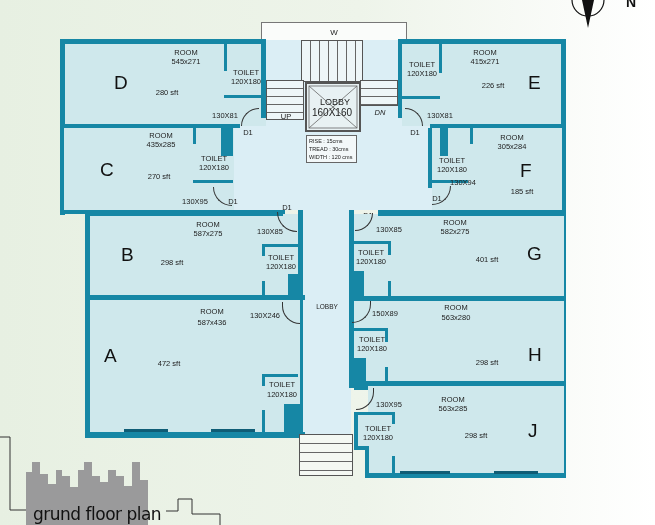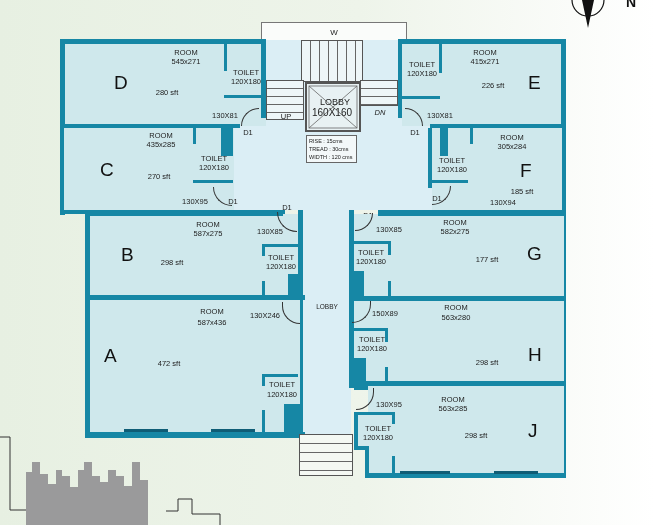--- a/index.html
+++ b/index.html
@@ -111,21 +111,21 @@
   <div class="wall" style="left:428px;top:128px;width:4px;height:60px;"></div>
   <div class="wall" style="left:428px;top:180px;width:40px;height:3px;"></div>
   <div class="wall" style="left:470px;top:128px;width:3px;height:16px;"></div>
   <div class="wall" style="left:440px;top:128px;width:8px;height:28px;"></div>
   <div class="t" style="left:496px;top:133px;width:32px;">ROOM</div>
   <div class="t" style="left:492px;top:142px;width:40px;">305x284</div>
   <div class="letter" style="left:520px;top:160px;">F</div>
   <div class="t" style="left:505px;top:187px;width:34px;">185 sft</div>
   <div class="t" style="left:436px;top:156px;width:32px;">TOILET</div>
   <div class="t" style="left:434px;top:165px;width:36px;">120X180</div>
-  <div class="t" style="left:448px;top:198px;width:30px;margin-left:40px;">130X94</div>
+  <div class="t" style="left:448px;top:178px;width:30px;">130X94</div>
   <div class="door" style="left:432px;top:186px;width:19px;height:19px;border-radius:0 0 19px 0;border-left:none;border-top:none;"></div>
   <div class="t" style="left:431px;top:194px;width:12px;">D1</div>
 
   <div class="t" style="left:281px;top:203px;width:12px;">D1</div>
   <div class="t" style="left:362px;top:211px;width:12px;">D1</div>
 
   <div class="room" style="left:88px;top:214px;width:214px;height:84px;"></div>
   <div class="wall" style="left:85px;top:212px;width:5px;height:226px;"></div>
   <div class="wall" style="left:85px;top:212px;width:198px;height:4px;"></div>
   <div class="wall" style="left:85px;top:295px;width:220px;height:5px;"></div>
@@ -147,21 +147,21 @@
   <div class="wall" style="left:349px;top:210px;width:5px;height:178px;"></div>
   <div class="wall" style="left:378px;top:212px;width:186px;height:4px;"></div>
   <div class="wall" style="left:349px;top:296px;width:215px;height:5px;"></div>
   <div class="wall" style="left:352px;top:241px;width:38px;height:3px;"></div>
   <div class="wall" style="left:388px;top:241px;width:3px;height:14px;"></div>
   <div class="wall" style="left:388px;top:281px;width:3px;height:16px;"></div>
   <div class="wall" style="left:352px;top:271px;width:12px;height:26px;"></div>
   <div class="t" style="left:439px;top:218px;width:32px;">ROOM</div>
   <div class="t" style="left:435px;top:227px;width:40px;">582x275</div>
   <div class="letter" style="left:527px;top:243px;">G</div>
-  <div class="t" style="left:470px;top:255px;width:34px;">177 sft</div>
+  <div class="t" style="left:470px;top:255px;width:34px;">401 sft</div>
   <div class="t" style="left:355px;top:248px;width:32px;">TOILET</div>
   <div class="t" style="left:353px;top:257px;width:36px;">120X180</div>
   <div class="t" style="left:374px;top:225px;width:30px;">130X85</div>
   <div class="door" style="left:355px;top:213px;width:18px;height:18px;border-radius:0 0 18px 0;border-left:none;border-top:none;"></div>
 
   <div class="room" style="left:90px;top:300px;width:210px;height:134px;"></div>
   <div class="wall" style="left:85px;top:432px;width:220px;height:6px;"></div>
   <div class="wall" style="left:262px;top:374px;width:36px;height:3px;"></div>
   <div class="wall" style="left:262px;top:374px;width:3px;height:12px;"></div>
   <div class="wall" style="left:262px;top:410px;width:3px;height:24px;"></div>
@@ -238,19 +238,20 @@
       <rect x="58" y="0" width="8" height="63"></rect>
       <rect x="66" y="14" width="8" height="49"></rect>
       <rect x="74" y="20" width="8" height="43"></rect>
       <rect x="82" y="8" width="8" height="55"></rect>
       <rect x="90" y="14" width="8" height="49"></rect>
       <rect x="98" y="24" width="8" height="39"></rect>
       <rect x="106" y="0" width="8" height="63"></rect>
       <rect x="114" y="18" width="8" height="45"></rect>
     </g>
   </svg>
+  <div class="abs" style="left:33px;top:504px;font-size:17px;color:#111;letter-spacing:-0.5px;font-family:'DejaVu Sans', sans-serif;">grund floor plan</div>
 
   <svg class="abs" style="left:568px;top:-10px;" width="40" height="42">
     <circle cx="20" cy="10" r="16" fill="none" stroke="#111" stroke-width="1.2"></circle>
     <polygon points="14,10 26,10 20,38" fill="#111"></polygon>
   </svg>
   <div class="abs" style="left:626px;top:-6px;font-size:14px;font-weight:bold;color:#111;">N</div>
 </div>
 
 </body></html>

